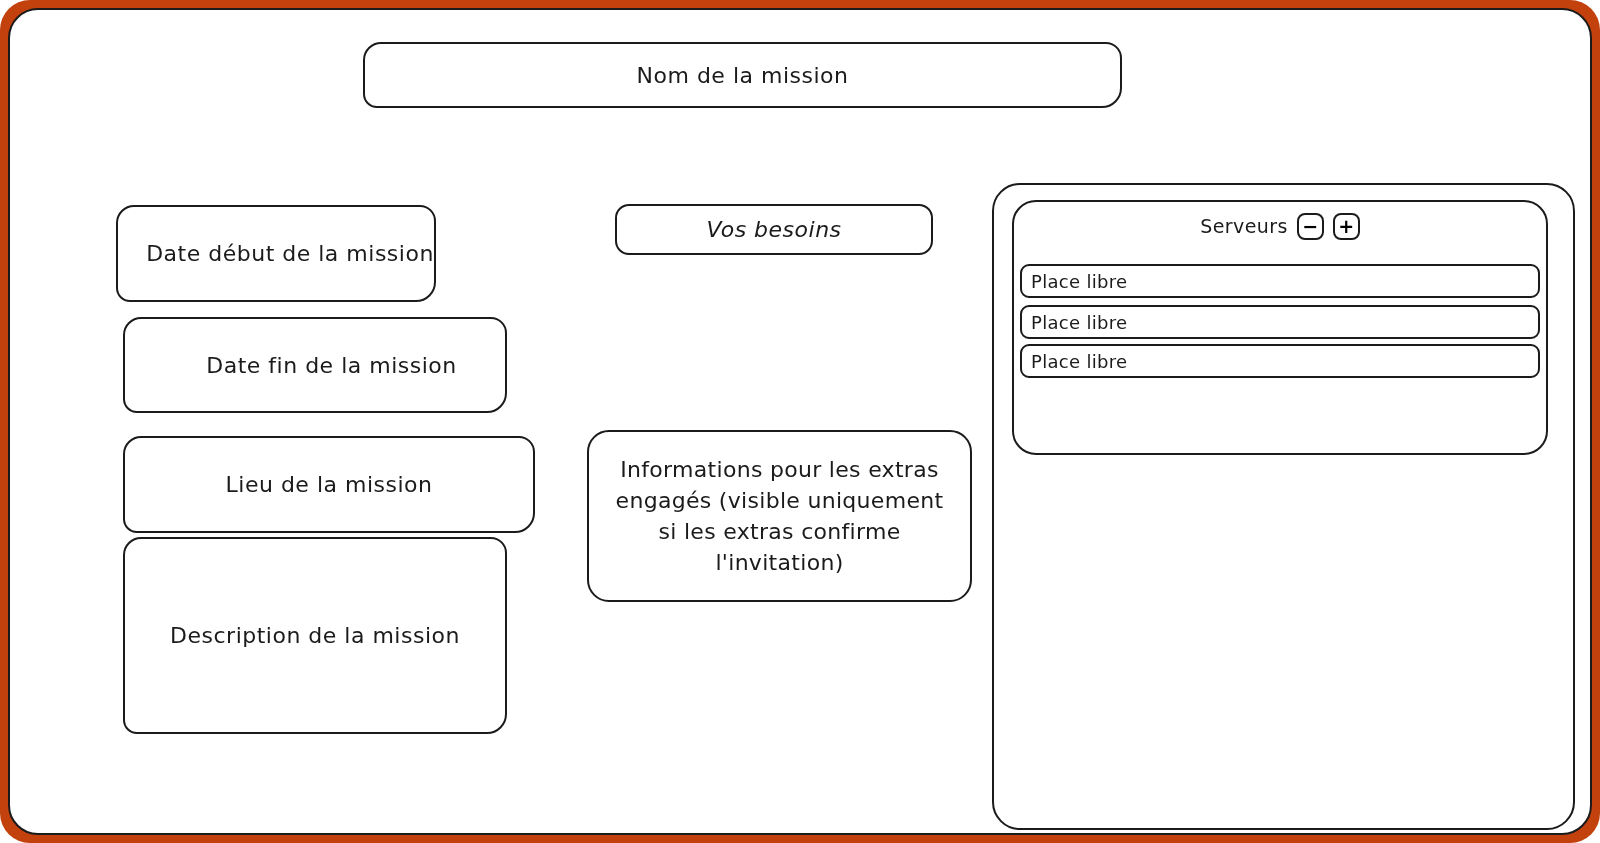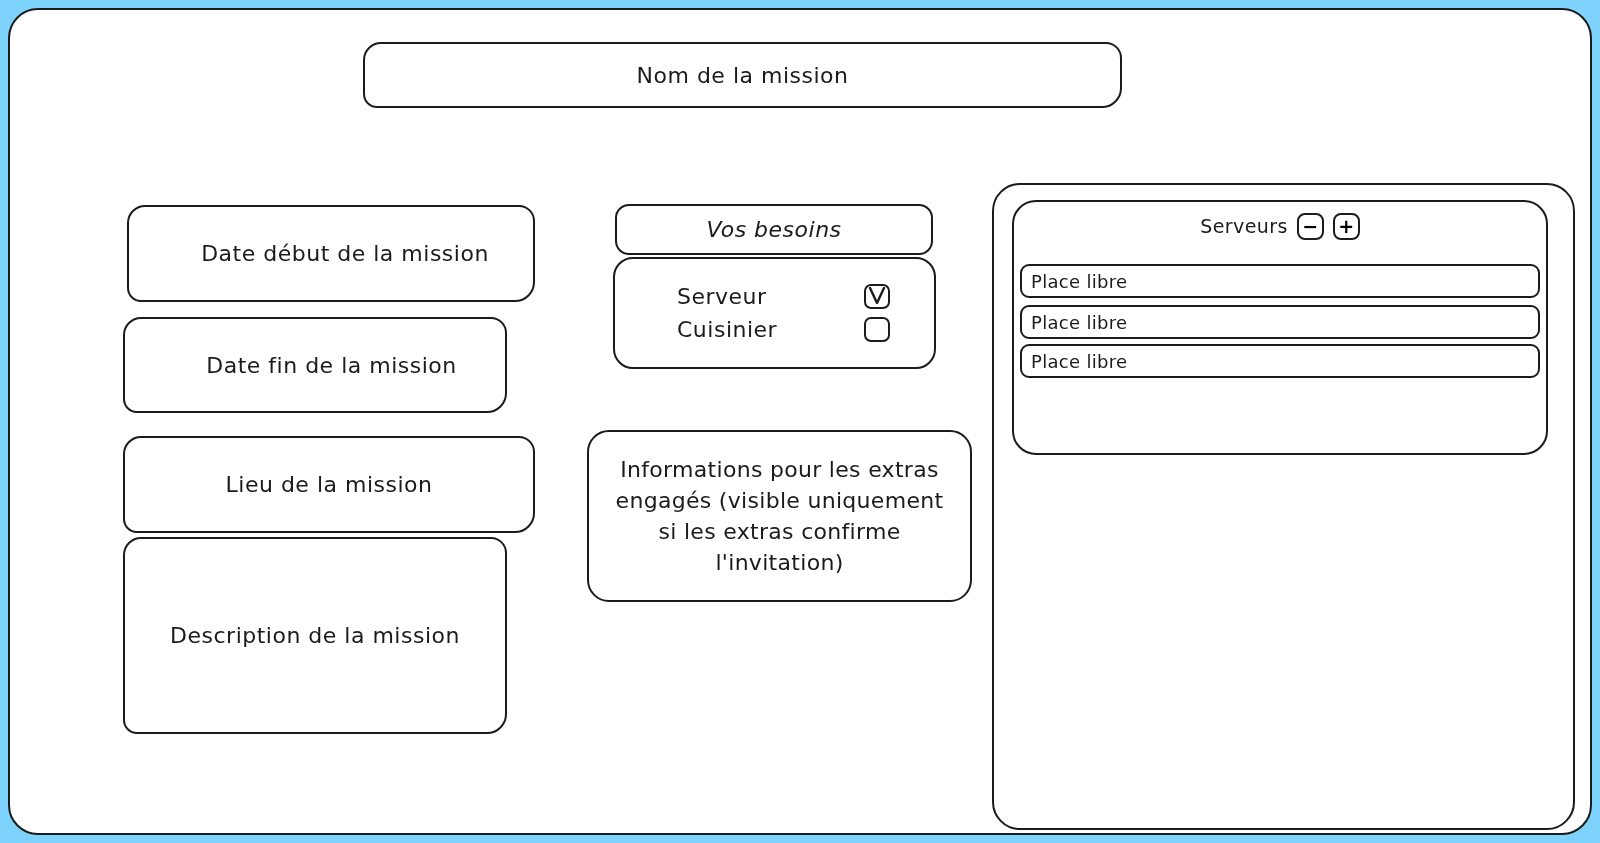--- a/index.html
+++ b/index.html
@@ -5,22 +5,23 @@
   * { margin: 0; padding: 0; box-sizing: border-box; }
   html, body { background: #ffffff; }
   body {
     font-family: "DejaVu Sans", "Liberation Sans", sans-serif;
     color: #1b1b1b;
   }
   .stage {
     position: relative;
     width: 1600px;
     height: 843px;
-    background: #7dd3fc;
+    background: #c2410c;
     overflow: hidden;
+    border-radius: 30px;
   }
   .sketch {
     position: absolute;
     border: 2.5px solid #1b1b1b;
     background: #ffffff;
   }
   .page-frame {
     left: 8px; top: 8px;
     width: 1584px; height: 827px;
     border-radius: 30px;
@@ -30,21 +31,21 @@
     align-items: center;
     justify-content: center;
     text-align: center;
     font-size: 22px;
     letter-spacing: 0.5px;
     border-radius: 18px 16px 20px 14px;
   }
   
   .title-box { left: 363px; top: 42px; width: 759px; height: 66px; }
   
-  .f-date-debut { left: 127px; top: 205px; width: 408px; height: 97px; padding-left: 28px; }
+  .f-date-debut { left: 116px; top: 205px; width: 320px; height: 97px; padding-left: 28px; }
   .f-date-fin   { left: 123px; top: 317px; width: 384px; height: 96px; padding-left: 33px; }
   .f-lieu       { left: 123px; top: 436px; width: 412px; height: 97px; }
   .f-desc       { left: 123px; top: 537px; width: 384px; height: 197px; }
   
   .besoins-header {
     left: 615px; top: 204px; width: 318px; height: 51px;
     border-radius: 14px;
     display: flex; align-items: center; justify-content: center;
     font-size: 22px; letter-spacing: 0.5px; font-style: italic;
   }
@@ -130,38 +131,20 @@
   <div class="sketch field f-date-debut">Date début de la mission</div>
 
   <div class="sketch field f-date-fin">Date fin de la mission</div>
 
   <div class="sketch field f-lieu">Lieu de la mission</div>
 
   <div class="sketch field f-desc">Description de la mission</div>
 
   <div class="sketch besoins-header">Vos besoins</div>
 
-  <div class="sketch besoins-panel">
-    <div class="besoin-row">
-      <span>Serveur</span>
-      <span class="checkbox">
-        <span>
-          <svg width="18" height="18" viewBox="0 0 18 18">
-            <polyline points="2,1 9,16 16,1" fill="none" stroke="#1b1b1b" stroke-width="2.4" stroke-linecap="round" stroke-linejoin="round"></polyline>
-          </svg>
-        </span>
-      </span>
-    </div>
-    <div class="besoin-row">
-      <span>Cuisinier</span>
-      <span class="checkbox">
-        
-      </span>
-    </div>
-  </div>
 
   <div class="sketch info-box">Informations pour les extras engagés (visible uniquement si les extras confirme l'invitation)</div>
 
   <div class="sketch servers-outer"></div>
   <div class="sketch servers-inner"></div>
 
   <div class="servers-header">
     <span>Serveurs</span>
     <button class="step-btn">−</button>
     <button class="step-btn">+</button>

